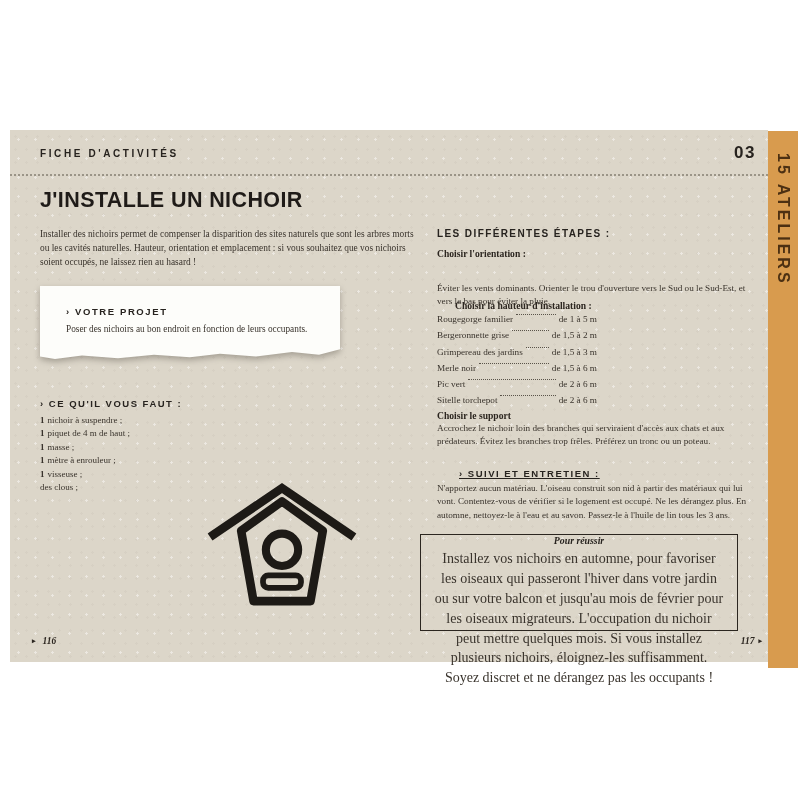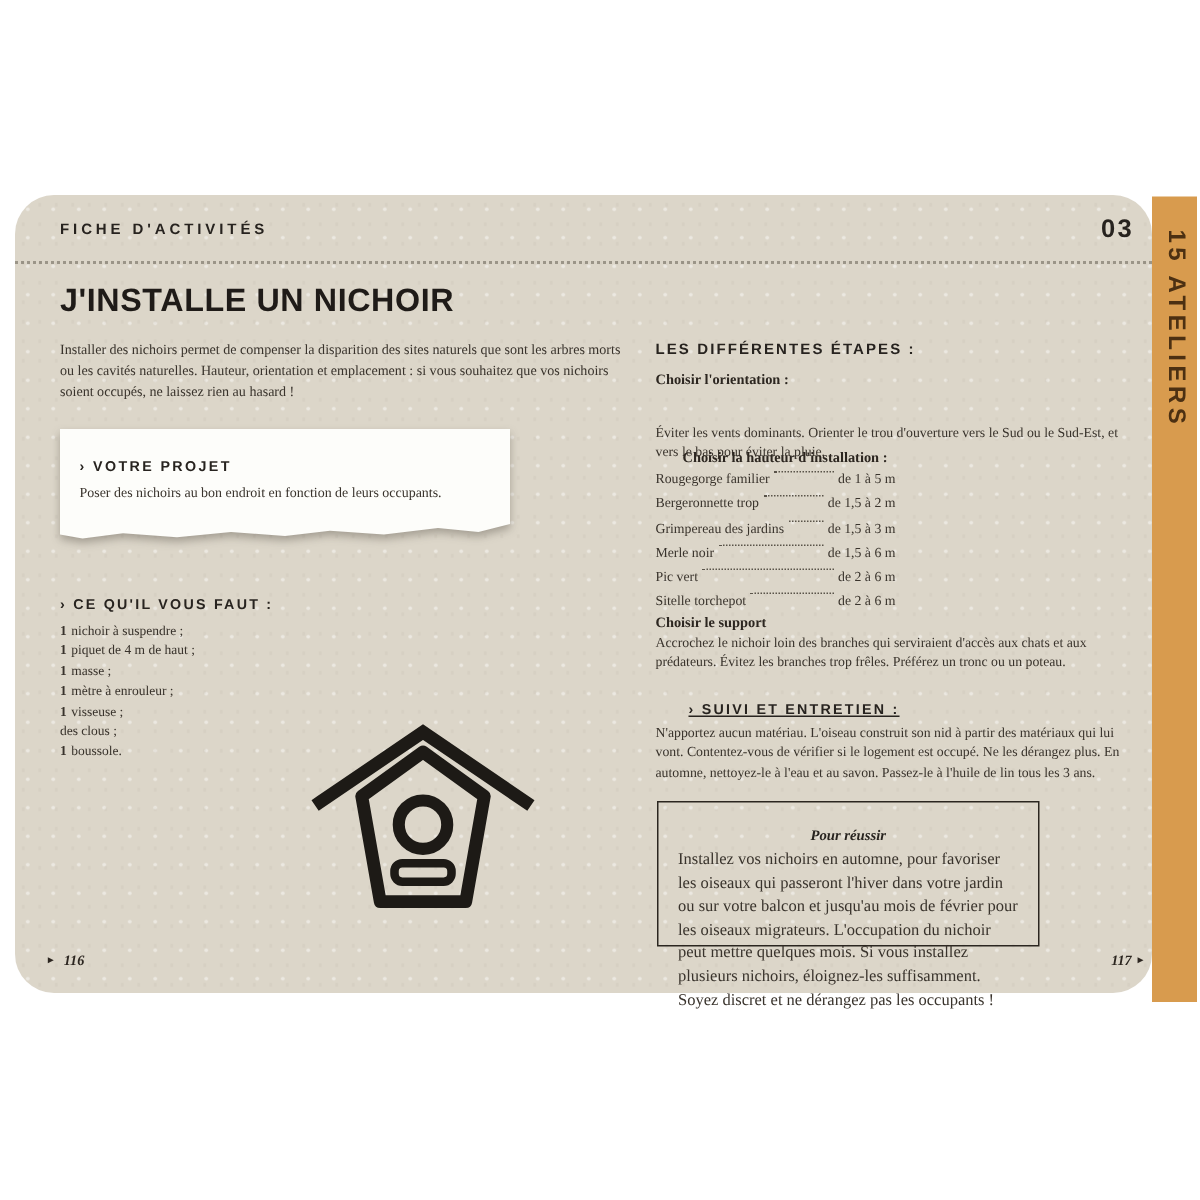--- a/index.html
+++ b/index.html
@@ -7,21 +7,20 @@
     width:800px;height:800px;position:relative;background:#ffffff;
     font-family:"Liberation Sans", sans-serif;color:#27231f;overflow:hidden;
   }
   .spread{
     position:absolute;left:10px;top:130px;width:758px;height:532px;
     background:
       radial-gradient(rgba(110,100,85,0.05) 1px, transparent 1.3px),
       radial-gradient(rgba(255,255,255,0.45) 1px, transparent 1.3px),
       #dcd6c9;
     background-size:11px 13px,17px 19px;
-    border-radius:26px;
   }
   .tab{
     position:absolute;left:768px;top:131px;width:30px;height:537px;
     background:#d89b4e;
   }
   .tab-label{
     position:absolute;top:22px;left:50%;transform:translateX(-50%);
     writing-mode:vertical-rl;font-weight:bold;font-size:16px;
     letter-spacing:3px;color:#4c3012;white-space:nowrap;
   }
@@ -29,21 +28,21 @@
   .kicker{left:30px;top:18px;font-size:10px;font-weight:bold;letter-spacing:2.6px;}
   .head-number{right:12px;top:13px;font-size:17px;font-weight:bold;letter-spacing:1.5px;}
   .rule{left:0;top:44px;width:100%;height:0;border-top:2px dotted rgba(90,84,72,0.5);}
   .title{left:30px;top:58px;font-size:21.5px;font-weight:bold;letter-spacing:0.4px;color:#1f1b18;}
   .serif{font-family:"Liberation Serif", serif;color:#39332c;}
   .intro{left:30px;top:97px;width:378px;font-size:9.4px;line-height:1.5;}
 
   .project-wrap{left:30px;top:156px;width:300px;height:88px;filter:drop-shadow(0 3px 3px rgba(60,55,45,0.35));}
   .project-box{
     width:100%;height:100%;background:#fdfdfa;box-sizing:border-box;
-    padding:20px 20px 0 13px;
+    padding:20px 20px 0 26px;
     clip-path:polygon(0 0,100% 0,100% 72%,93% 78%,84% 75%,72% 80%,60% 77%,50% 81%,38% 78%,26% 82%,14% 79%,5% 83%,0 80%);
   }
   .project-heading{font-size:9.5px;font-weight:bold;letter-spacing:1.6px;}
   .project-text{font-size:9.3px;margin-top:7px;}
 
   .materials{left:30px;top:268px;width:230px;}
   .section-heading{font-size:9.5px;font-weight:bold;letter-spacing:1.5px;color:#27231f;}
   .materials-list{margin-top:5px;font-family:"Liberation Serif",serif;font-size:9px;line-height:13.4px;color:#39332c;}
   .materials-list .qty{font-weight:bold;margin-right:3px;}
   .materials-list .qty:empty{display:none;margin:0;}
@@ -57,25 +56,25 @@
   .t-haut{top:170px;margin-left:18px;}
   .heights{left:427px;top:184px;width:160px;}
   .bird-row{display:flex;align-items:flex-start;height:16.3px;font-family:"Liberation Serif",serif;font-size:9.2px;color:#39332c;}
   .bird-row .leader{flex:1;border-bottom:1.3px dotted #5a544a;margin:0 3px 2.5px 3px;min-width:8px;}
   .bird-row span{white-space:nowrap;}
   .t-supp{top:280px;} .x-supp{top:292px;}
   .suivi-heading{left:449px;top:338px;font-size:9.5px;font-weight:bold;letter-spacing:1.5px;text-decoration:underline;}
   .suivi-text{left:427px;top:352px;width:324px;font-size:9.2px;line-height:1.45;}
 
   .tip-box{
-    left:428px;top:404px;width:255px;height:97px;border:1.6px solid #2b2620;
-    box-sizing:border-box;padding-top:17px;
+    left:410px;top:404px;width:318px;height:97px;border:1.6px solid #2b2620;
+    box-sizing:border-box;padding-top:0;
   }
   .tip-title{text-align:center;font-family:"Liberation Serif",serif;font-style:italic;font-weight:bold;font-size:9.8px;color:#27231f;}
-  .tip-text{font-family:"Liberation Serif",serif;font-size:11px;line-height:1.42;padding:3px 13px 0;color:#39332c;}
+  .tip-text{text-align:center;font-family:"Liberation Serif",serif;font-size:14px;line-height:1.42;padding:3px 13px 0;color:#39332c;}
 
   .footer{top:506px;font-family:"Liberation Serif",serif;font-style:italic;font-weight:bold;font-size:9.5px;color:#2c2620;}
   .footer-left{left:22px;}
   .footer-right{right:6px;}
   .pg-marker{font-size:7px;font-style:normal;position:relative;top:-1px;}
   .footer-left .pg-marker{margin-right:7px;}
   .footer-right .pg-marker{margin-left:4px;}
 </style>
 </head>
 <body>
@@ -98,21 +97,20 @@
 
   <div class="abs materials">
     <div class="section-heading">› CE QU'IL VOUS FAUT :</div>
     <div class="materials-list">
       <div><span class="qty">1</span><span>nichoir à suspendre ;</span></div>
       <div><span class="qty">1</span><span>piquet de 4 m de haut ;</span></div>
       <div><span class="qty">1</span><span>masse ;</span></div>
       <div><span class="qty">1</span><span>mètre à enrouleur ;</span></div>
       <div><span class="qty">1</span><span>visseuse ;</span></div>
       <div><span>des clous ;</span></div>
-      <div><span class="qty">1</span><span>boussole.</span></div>
     </div>
   </div>
 
   <svg class="abs birdhouse" viewBox="0 0 160 150" xmlns="http://www.w3.org/2000/svg">
     <g fill="none" stroke="#1d1a16">
       <path d="M37 59 L80 28 L123 59 L110 133 L50 133 Z" stroke-width="9" stroke-linejoin="round"></path>
       <path d="M8 63 L80 14 L152 63" stroke-width="9" stroke-linecap="square" stroke-linejoin="miter"></path>
       <circle cx="80" cy="79" r="17" stroke-width="8.5"></circle>
       <rect x="60" y="106" width="40" height="13" rx="5.5" stroke-width="6"></rect>
     </g>
@@ -124,21 +122,21 @@
   <div class="abs step-text serif x-orient">Éviter les vents dominants. Orienter le trou d'ouverture vers le Sud ou le Sud-Est, et vers le bas pour éviter la pluie.</div>
 
   <div class="abs step-title t-haut">Choisir la hauteur d'installation :</div>
   <div class="abs heights">
     <div class="bird-row">
         <span>Rougegorge familier</span>
         <span class="leader"></span>
         <span>de 1 à 5 m</span>
       </div>
     <div class="bird-row">
-        <span>Bergeronnette trop</span>
+        <span>Bergeronnette grise</span>
         <span class="leader"></span>
         <span>de 1,5 à 2 m</span>
       </div>
     <div class="bird-row">
         <span>Grimpereau des jardins</span>
         <span class="leader"></span>
         <span>de 1,5 à 3 m</span>
       </div>
     <div class="bird-row">
         <span>Merle noir</span>

